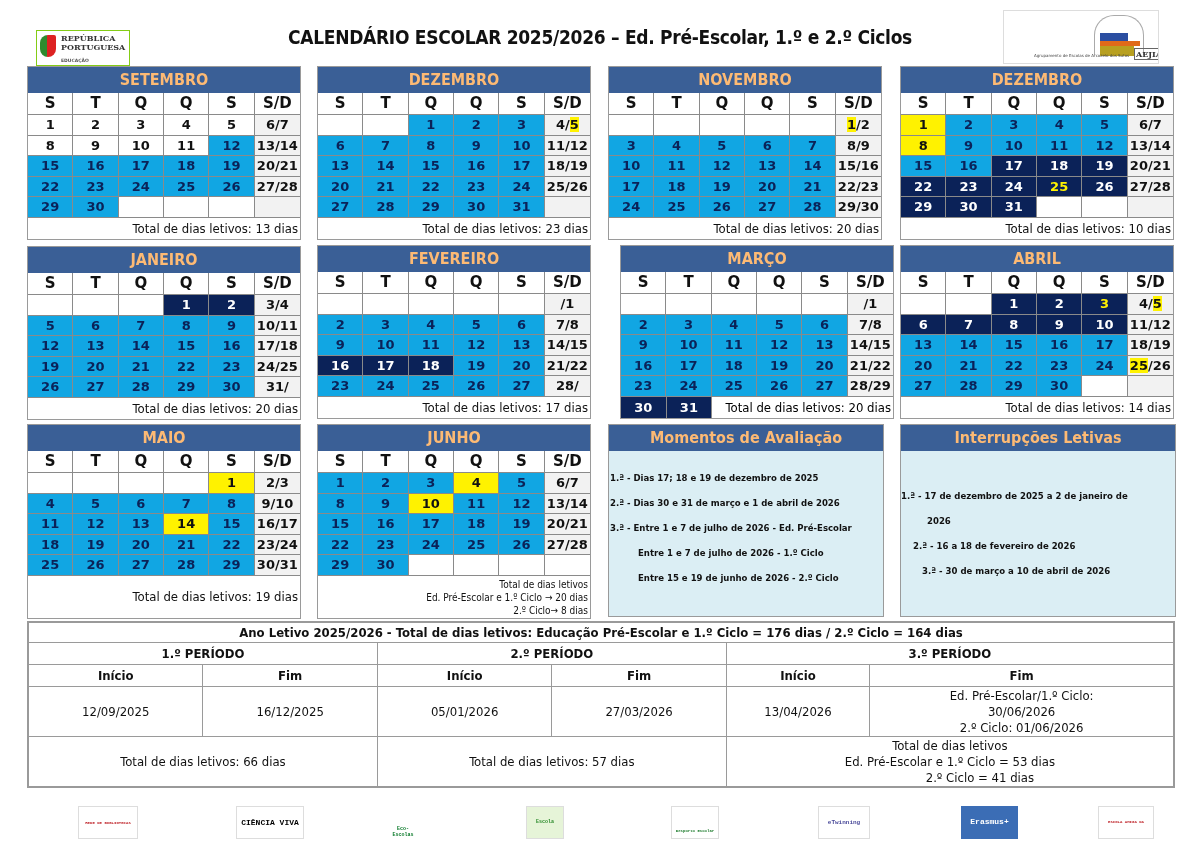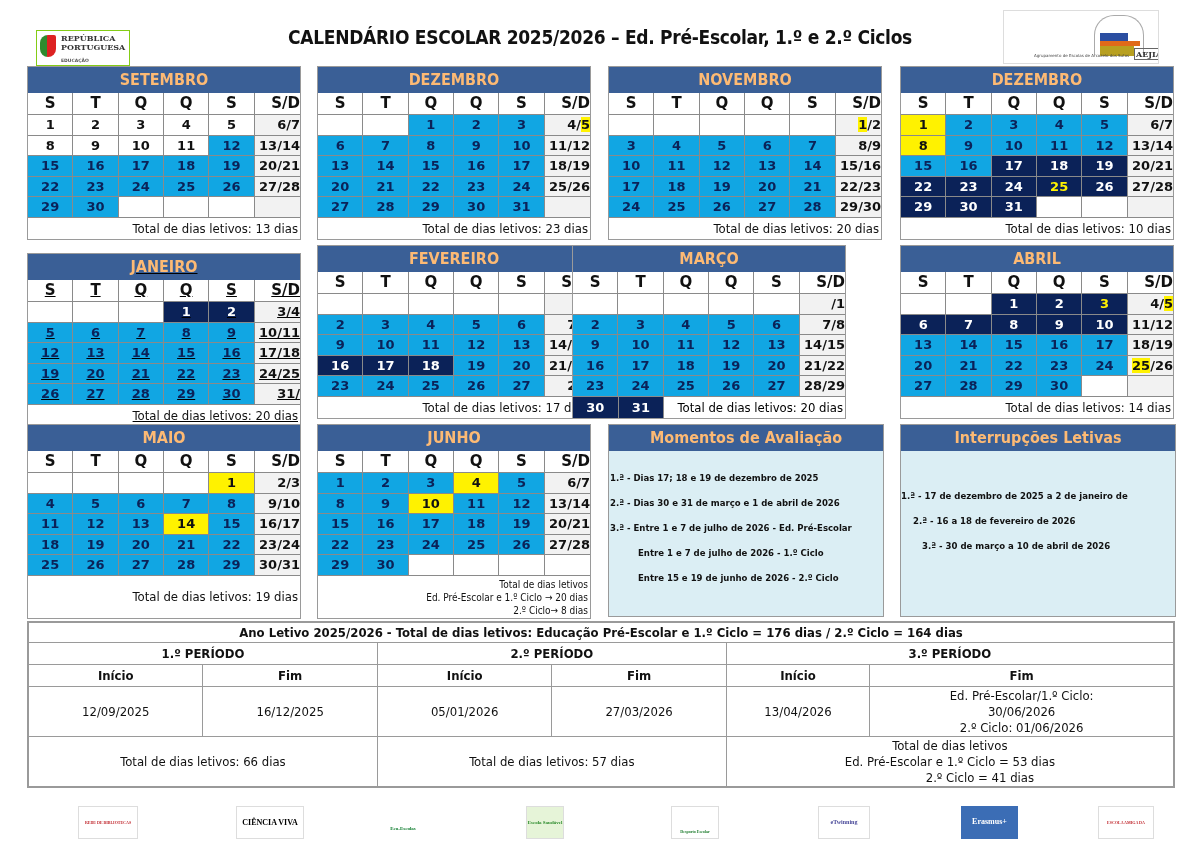--- a/index.html
+++ b/index.html
@@ -14,21 +14,21 @@
   .logo-ae .s1 { position: absolute; left: 96px; top: 22px; width: 28px; height: 8px; background: #2b4ea1; }
   .logo-ae .s2 { position: absolute; left: 96px; top: 30px; width: 40px; height: 5px; background: #e06a1a; }
   .logo-ae .s3 { position: absolute; left: 96px; top: 35px; width: 34px; height: 10px; background: #b8a020; }
   .logo-ae .ae { position: absolute; left: 130px; top: 37px; font-family: "DejaVu Serif", serif; font-size: 8px; font-weight: bold; color: #333; border: 1px solid #666; padding: 0 1px; }
   .logo-ae .sm { position: absolute; left: 30px; top: 42px; font-size: 4px; color: #444; }
 
   .month { position: absolute; width: 274px; border: 1px solid #9a9a9a; background: #fff; }
   .mhead { height: 26px; background: #3a5f96; color: #fdba74; text-align: center; font-weight: bold; font-size: 16px; line-height: 26px; font-family: "DejaVu Sans Condensed", "DejaVu Sans", sans-serif; }
   .grid { display: grid; grid-template-columns: repeat(6, 1fr); }
   .grid > div { border-right: 1px solid #8a8a8a; border-bottom: 1px solid #8a8a8a; text-align: center; font-weight: bold; font-size: 13px; color: #111; }
-  .grid > div:nth-child(6n) { border-right: none; text-align: right; }
+  .grid > div:nth-child(6n) { border-right: none; }
   .dh { height: 22px; line-height: 21px; font-size: 15px !important; background: #fff; }
   .dc { height: 20.5px; line-height: 20px; }
   .c-w { background: #fff; }
   .c-e { background: #fff; }
   .c-g { background: #f2f2f2; }
   .c-b { background: #11a6e3; color: #0b2258 !important; }
   .c-d { background: #0b2258; color: #fff !important; }
   .c-y { background: #fff200; color: #111 !important; }
   .c-dy { background: #0b2258; color: #fff200 !important; }
   .hl { background: #fff200; }
@@ -47,21 +47,21 @@
   .summary { position: absolute; left: 27px; top: 621px; width: 1148px; border: 1px solid #9a9a9a; font-size: 13px; color: #111; font-family: "DejaVu Sans Condensed", "DejaVu Sans", sans-serif; }
   .summary table { width: 100%; border-collapse: collapse; }
   .summary td { border: 1px solid #9a9a9a; text-align: center; }
   .summary .top { font-weight: bold; height: 20px; }
   .summary .per { font-weight: bold; height: 22px; }
   .summary .ih { font-weight: bold; height: 22px; }
   .summary .dates { height: 50px; line-height: 16px; }
   .summary .tot { height: 50px; line-height: 16px; }
 
   .logos { position: absolute; left: 0; top: 800px; width: 1200px; height: 45px; }
-  .lg { position: absolute; top: 6px; height: 33px; border: 1px solid #ddd; background: #fff; font-size: 7px; font-weight: bold; text-align: center; overflow: hidden; font-family: Liberation Serif, serif; }
+  .lg { position: absolute; top: 6px; height: 33px; border: 1px solid #ddd; background: #fff; font-size: 7px; font-weight: bold; text-align: center; overflow: hidden; font-family: Liberation Mono, monospace; }
 </style>
 </head>
 <body>
 
 <div class="logo-rp">
   <div class="flag"></div>
   <div class="t1"><span>REPÚBLICA</span><br><span>PORTUGUESA</span></div>
   <div class="t2">EDUCAÇÃO</div>
 </div>
 
@@ -238,21 +238,21 @@
         <div class="dc c-g">27/28</div>
         <div class="dc c-d">29</div>
         <div class="dc c-d">30</div>
         <div class="dc c-d">31</div>
         <div class="dc c-e"></div>
         <div class="dc c-e"></div>
         <div class="dc c-g"></div>
       </div>
       <div class="total">Total de dias letivos: 10 dias</div>
     </div>
-    <div class="month" style="left: 27px; top: 253px; text-decoration: underline;">
+    <div class="month" style="left: 27px; top: 246px;">
       <div class="mhead">JANEIRO</div>
       <div class="grid">
         <div class="dh">S</div>
         <div class="dh">T</div>
         <div class="dh">Q</div>
         <div class="dh">Q</div>
         <div class="dh">S</div>
         <div class="dh">S/D</div>
         <div class="dc c-e"></div>
         <div class="dc c-e"></div>
@@ -322,21 +322,21 @@
         <div class="dc c-g">21/22</div>
         <div class="dc c-b">23</div>
         <div class="dc c-b">24</div>
         <div class="dc c-b">25</div>
         <div class="dc c-b">26</div>
         <div class="dc c-b">27</div>
         <div class="dc c-g">28/</div>
       </div>
       <div class="total">Total de dias letivos: 17 dias</div>
     </div>
-    <div class="month" style="left: 572px; top: 245px;">
+    <div class="month" style="left: 620px; top: 245px;">
       <div class="mhead">MARÇO</div>
       <div class="grid">
         <div class="dh">S</div>
         <div class="dh">T</div>
         <div class="dh">Q</div>
         <div class="dh">Q</div>
         <div class="dh">S</div>
         <div class="dh">S/D</div>
         <div class="dc c-e"></div>
         <div class="dc c-e"></div>
@@ -515,20 +515,21 @@
     <li>3.ª - Entre 1 e 7 de julho de 2026 - Ed. Pré-Escolar</li>
     <li style="padding-left:28px">Entre 1 e 7 de julho de 2026 - 1.º Ciclo</li>
     <li style="padding-left:28px">Entre 15 e 19 de junho de 2026 - 2.º Ciclo</li>
   </ul>
 </div>
 
 <div class="info" style="left:900px; top:424px;">
   <div class="mhead">Interrupções Letivas</div>
   <ul style="padding: 32px 0 0 0;">
     <li>1.ª - 17 de dezembro de 2025 a 2 de janeiro de</li>
+    <li style="padding-left:26px">2026</li>
     <li style="padding-left:12px">2.ª - 16 a 18 de fevereiro de 2026</li>
     <li style="padding-left:21px">3.ª - 30 de março a 10 de abril de 2026</li>
   </ul>
 </div>
 
 <div class="summary">
   <table>
     <tbody>
         <tr>
           <td colspan="6" class="top">Ano Letivo 2025/2026 - Total de dias letivos: Educação Pré-Escolar e 1.º Ciclo = 176 dias / 2.º Ciclo = 164 dias</td>

